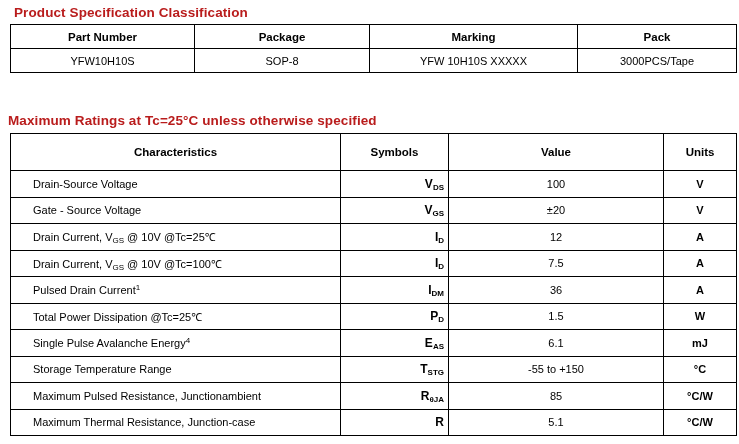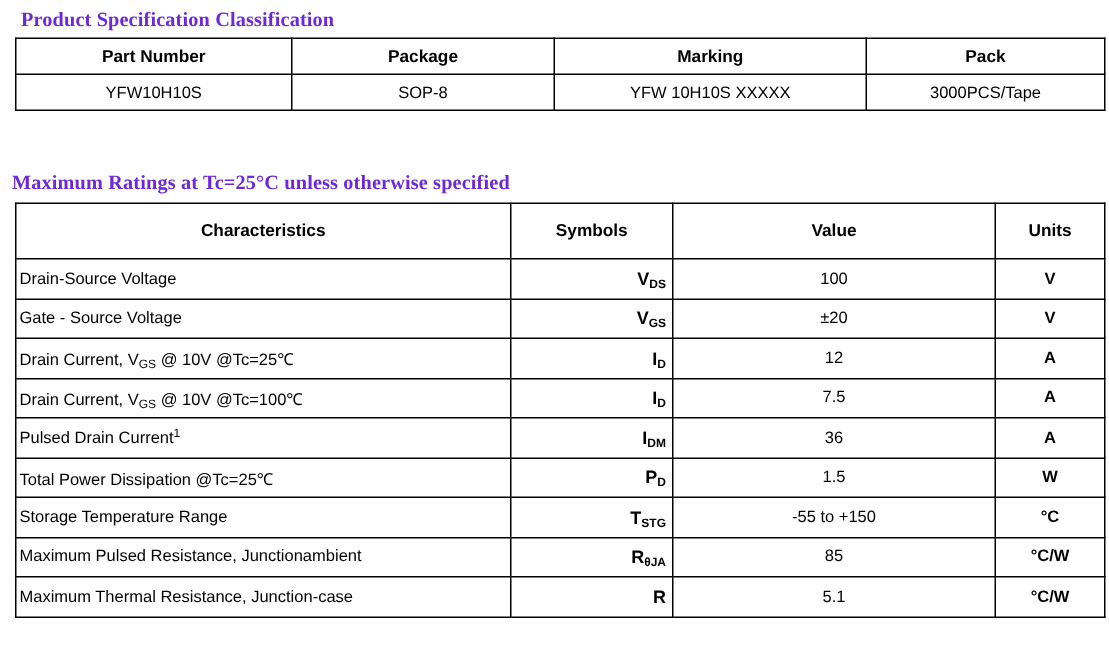--- a/index.html
+++ b/index.html
@@ -15,26 +15,25 @@
     overflow: hidden;
   }
   .page {
     position: relative;
     width: 739px;
     height: 444px;
     box-sizing: border-box;
     padding: 0 6px;
   }
   .section-heading {
-    color: #6d28d9;
+    color: #b91c1c;
     font-weight: bold;
     font-size: 13.5px;
     letter-spacing: 0.1px;
     margin: 0;
-    font-family: Liberation Serif, serif;
   }
   #heading-classification {
     padding-top: 5px;
     padding-left: 8px;
   }
   #heading-ratings {
     padding-top: 0;
     padding-left: 2px;
   }
   table {
@@ -77,21 +76,21 @@
     font-weight: bold;
     font-size: 11.5px;
     text-align: center;
     height: 32px;
   }
   #ratings-table td {
     height: 21.5px;
   }
   #ratings-table td.c-char {
     text-align: left;
-    padding-left: 2px;
+    padding-left: 22px;
   }
   #ratings-table td.c-sym {
     text-align: right;
     font-weight: bold;
     font-size: 12px;
   }
   #ratings-table td.c-val {
     text-align: center;
     font-size: 11px;
   }
@@ -197,20 +196,26 @@
           <td class="c-val">36</td>
           <td class="c-unit">A</td>
         </tr>
         <tr>
           <td class="c-char">Total Power Dissipation @Tc=25℃</td>
           <td class="c-sym"><span class="sym-main">P</span><sub>D</sub></td>
           <td class="c-val">1.5</td>
           <td class="c-unit">W</td>
         </tr>
         <tr>
+          <td class="c-char">Single Pulse Avalanche Energy<sup>4</sup></td>
+          <td class="c-sym"><span class="sym-main">E</span><sub>AS</sub></td>
+          <td class="c-val">6.1</td>
+          <td class="c-unit">mJ</td>
+        </tr>
+        <tr>
           <td class="c-char">Storage Temperature Range</td>
           <td class="c-sym"><span class="sym-main">T</span><sub>STG</sub></td>
           <td class="c-val">-55 to +150</td>
           <td class="c-unit">°C</td>
         </tr>
         <tr>
           <td class="c-char">Maximum Pulsed Resistance,  Junctionambient</td>
           <td class="c-sym"><span class="sym-main">R</span><sub>θJA</sub></td>
           <td class="c-val">85</td>
           <td class="c-unit">°C/W</td>

